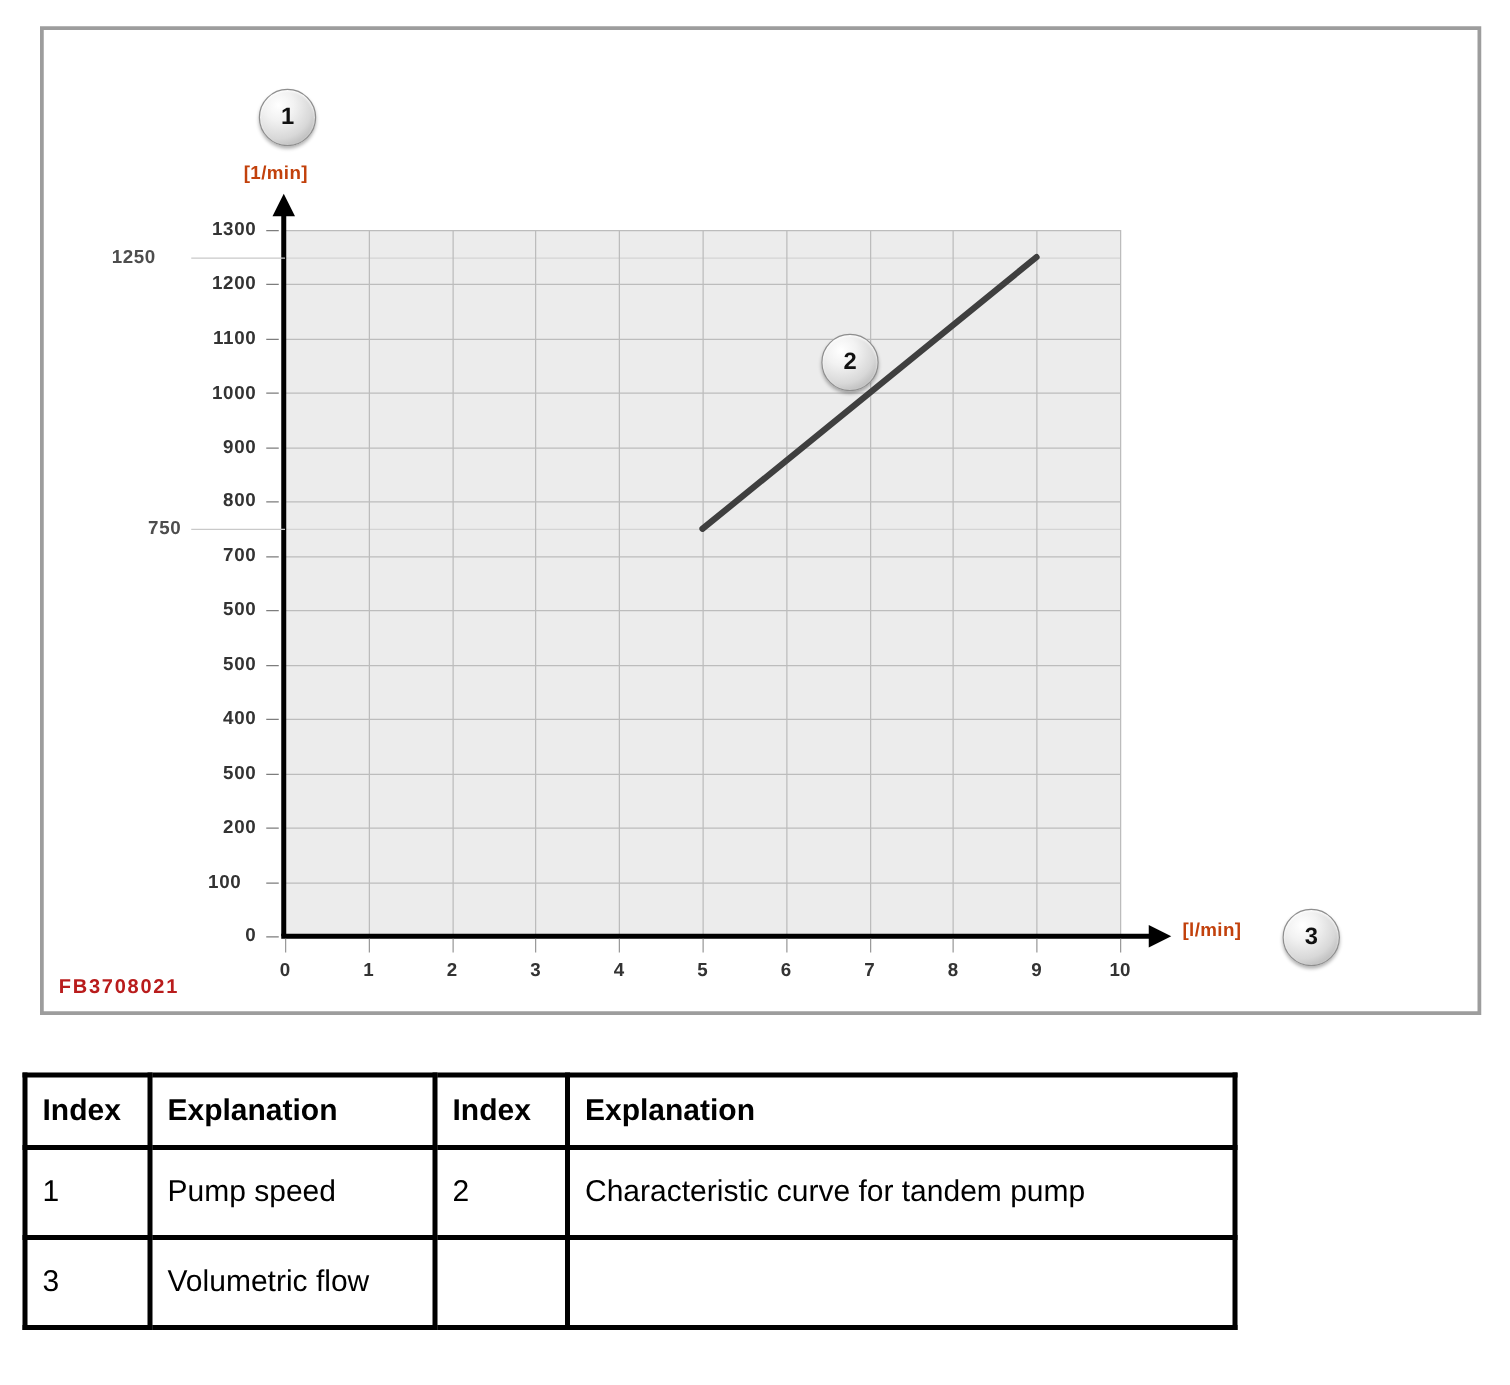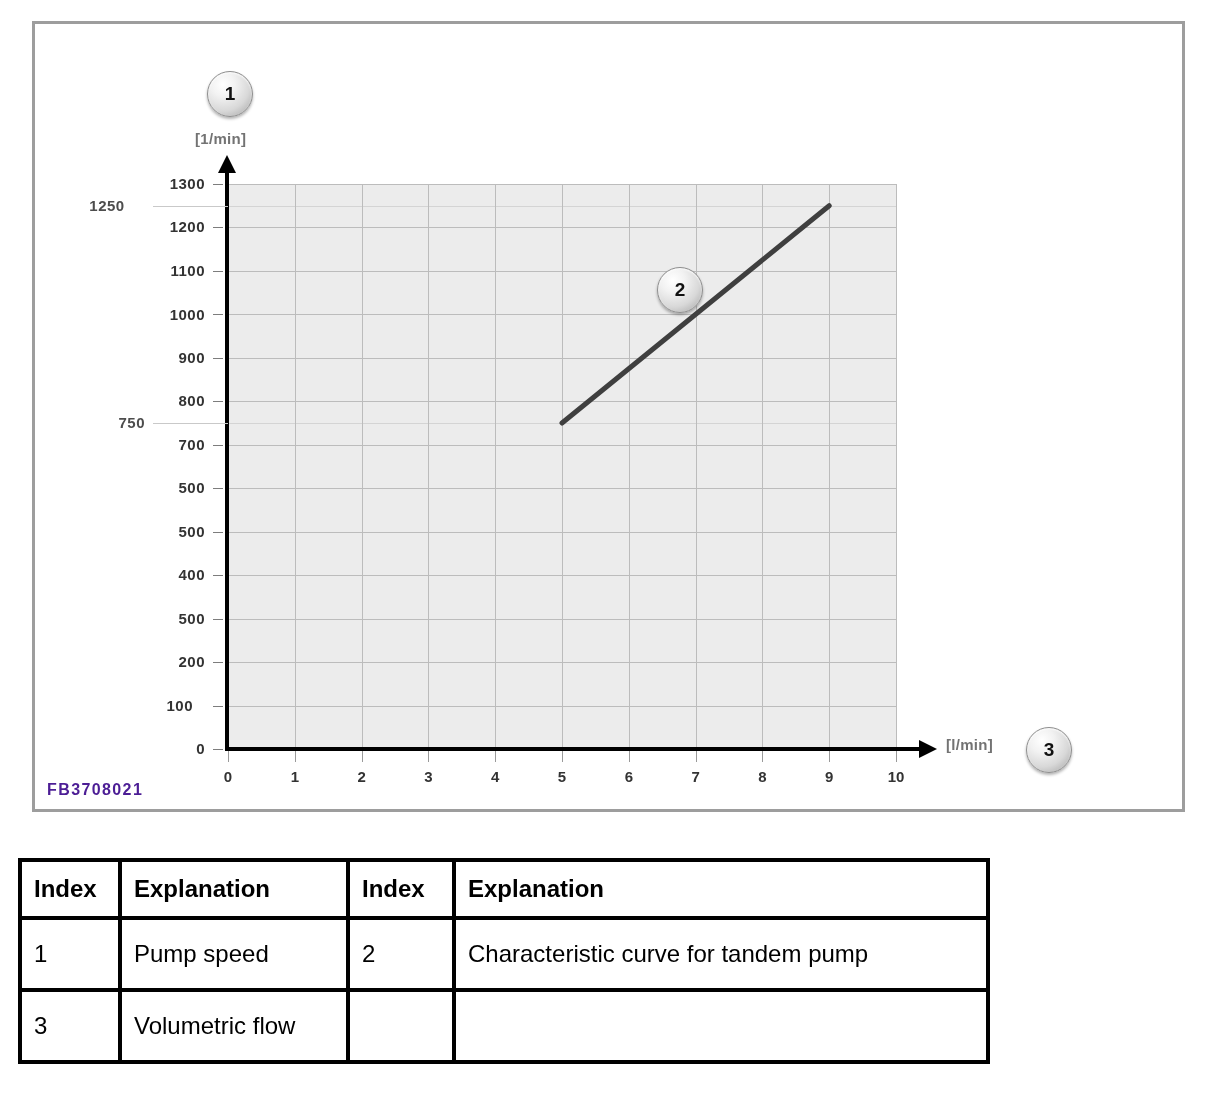--- a/index.html
+++ b/index.html
@@ -89,21 +89,21 @@
   }
   .offset-label {
     position: absolute; width: 76px; text-align: right;
     font-size: 15px; font-weight: bold; color: #4d4d4d;
     letter-spacing: 0.5px;
   }
 
   
   .axis-label {
     position: absolute;
-    font-size: 15px; font-weight: bold; color: #737373;
+    font-size: 15px; font-weight: bold; color: #c2410c;
     letter-spacing: 0.3px;
     white-space: nowrap;
     text-align: right;
   }
   .axis-label-y { left: 160px; top: 106px; }
   .axis-label-x { left: 911px; top: 712px; }
 
   
   .curve-svg { position: absolute; left: 0; top: 0; width: 1153px; height: 791px; pointer-events: none; }
 
@@ -119,21 +119,21 @@
     font-family: "Liberation Sans", sans-serif;
   }
   .callout-1 { left: 172px; top: 47px; }
   .callout-2 { left: 622px; top: 243px; }
   .callout-3 { left: 991px; top: 703px; }
 
   
   .figure-code {
     position: absolute; left: 12px; bottom: 10px;
     font-size: 16px; font-weight: bold;
-    color: #4c1d95; letter-spacing: 1.4px;
+    color: #b91c1c; letter-spacing: 1.4px;
   }
 
   
   .legend-table {
     position: absolute;
     left: 18px; top: 858px;
     width: 972px;
     border-collapse: collapse;
     background: #fff;
   }

